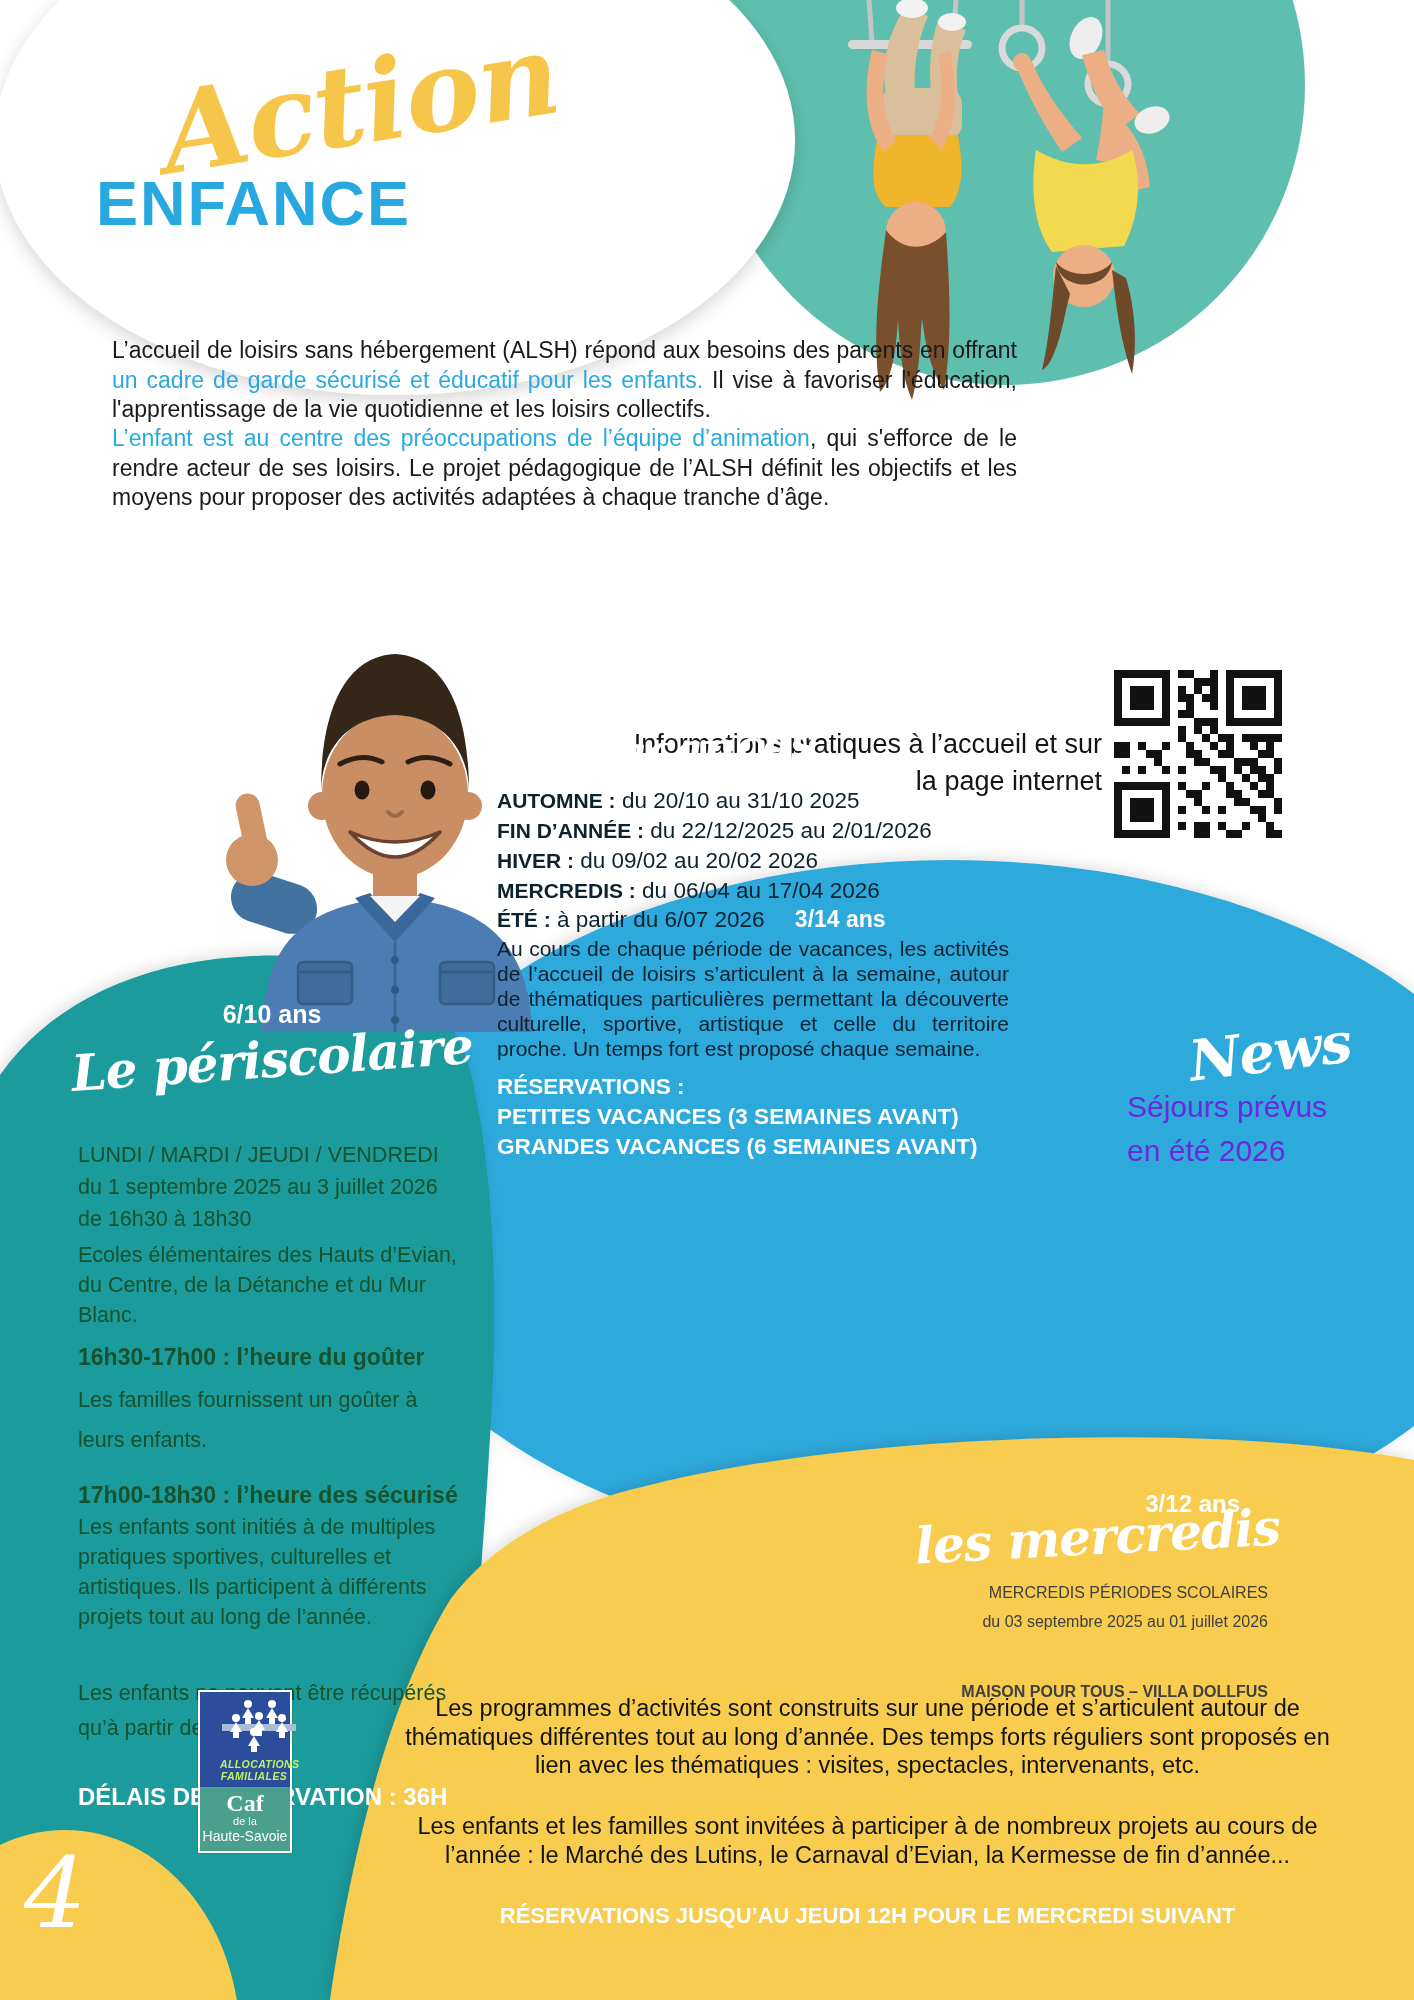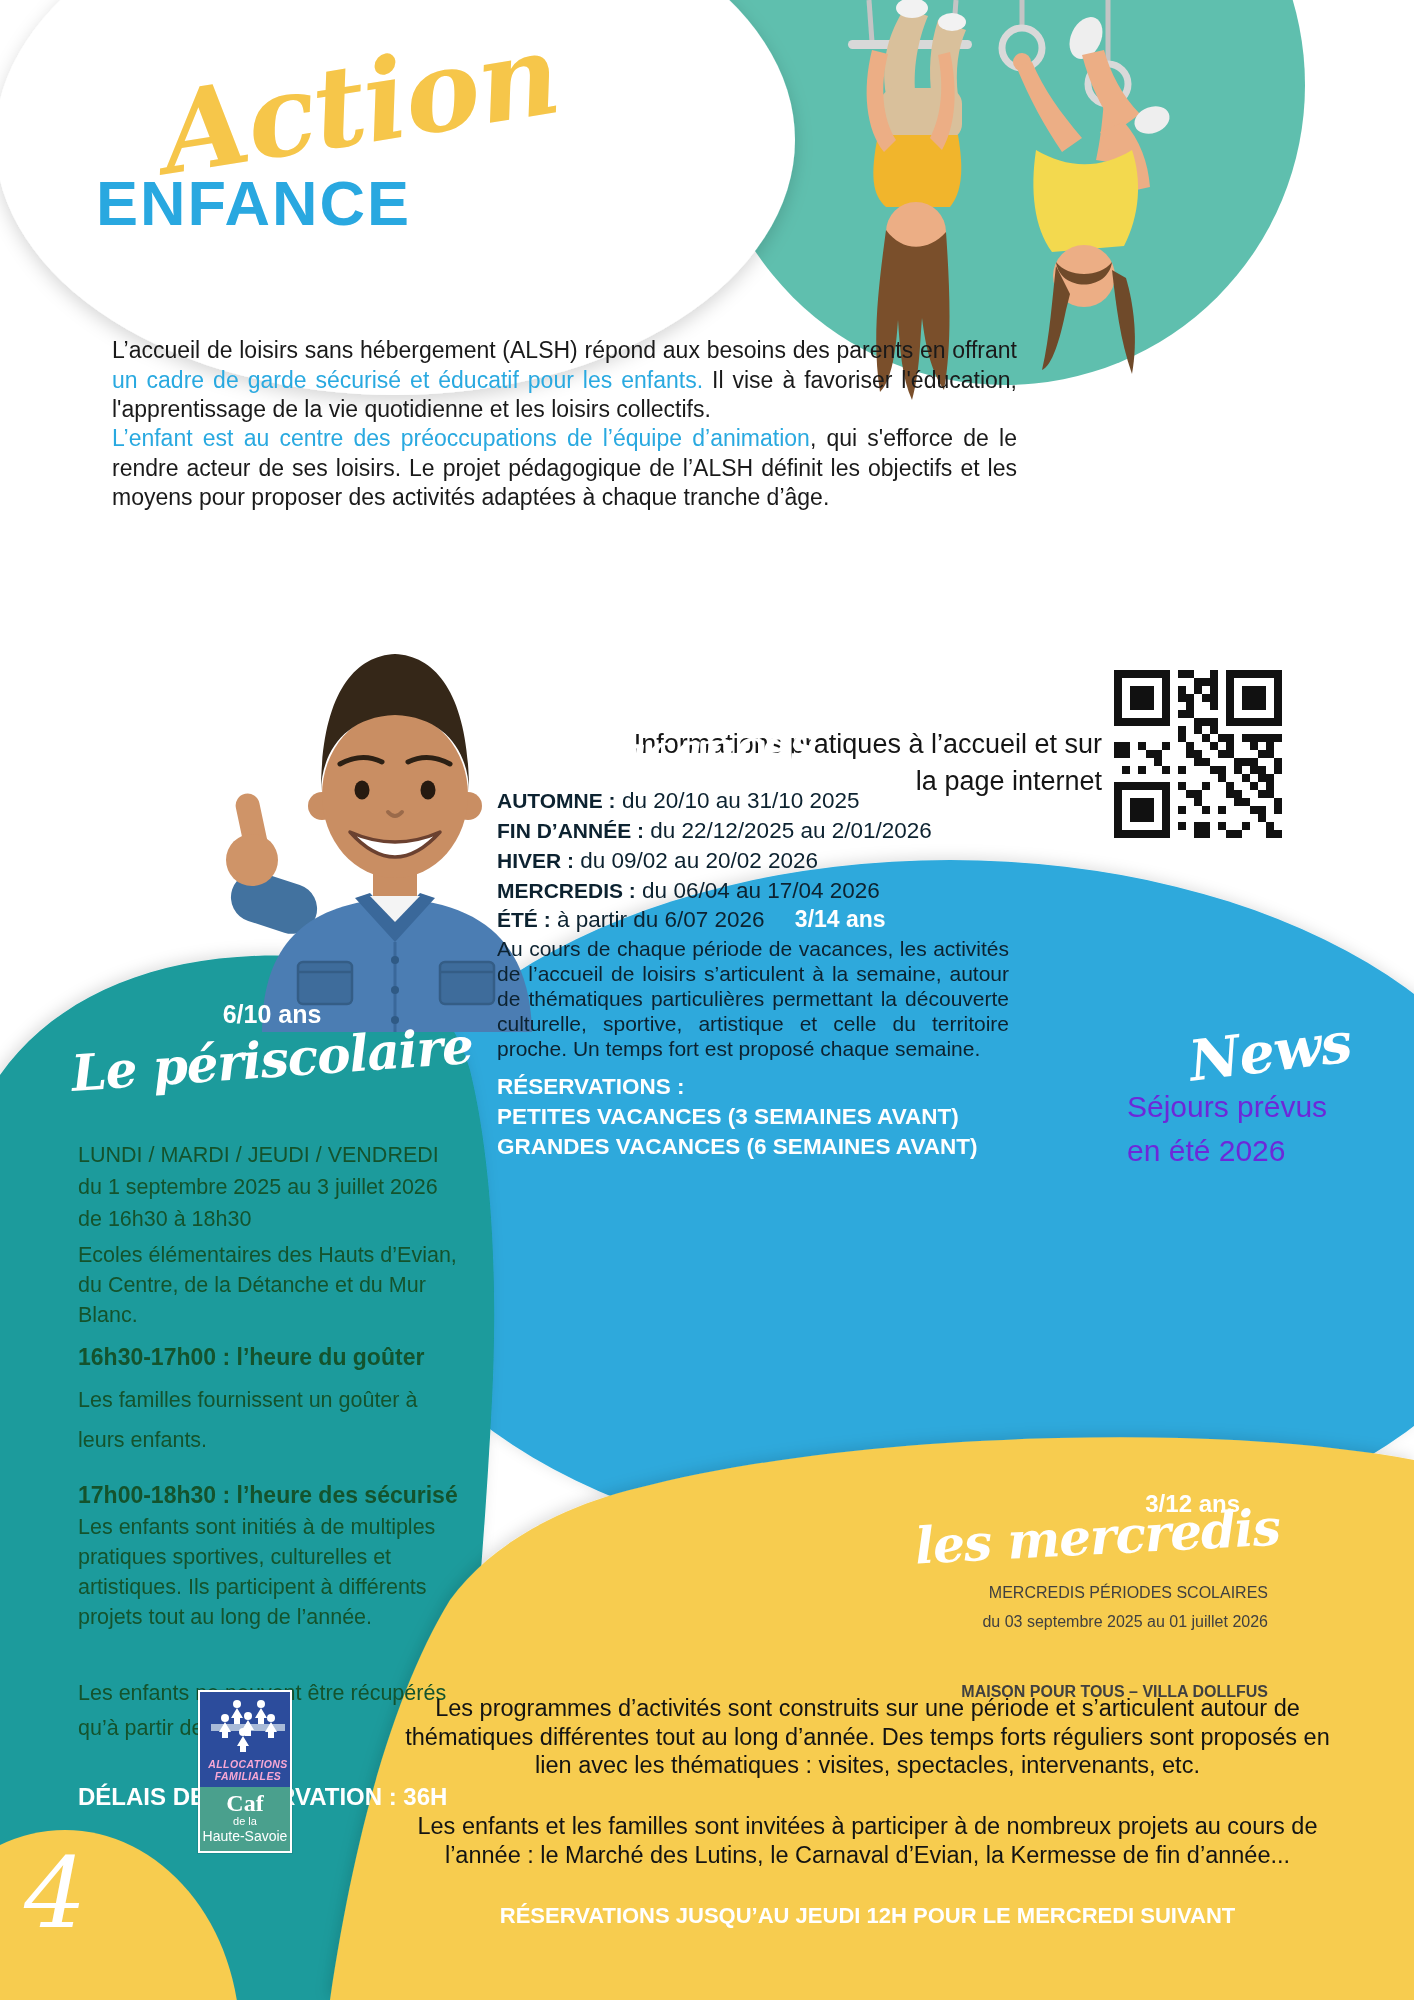--- a/index.html
+++ b/index.html
@@ -36,21 +36,21 @@
   .mer-title{font-size:50px;color:#fff;transform:rotate(-3deg);}
   .news-line{font-size:30px;color:#6d28d9;line-height:42px;}
 
   .mer-sub{font-size:16px;line-height:29px;color:#404040;}
   .mer-par{font-size:23.5px;line-height:28.5px;color:#131313;}
 
   .page-num{font-family:"DejaVu Serif",serif;font-style:italic;font-size:98px;color:#ffffff;line-height:1;}
 
   
   .caf{width:90px;border:2px solid #ffffff;box-shadow:0 0 0 1px rgba(0,0,0,.08);}
-  .caf-top{background:#2c4c9c;color:#f9a8d4;text-align:center;padding:6px 2px 5px 8px;}
+  .caf-top{background:#2c4c9c;color:#bef264;text-align:center;padding:6px 2px 5px 20px;}
   .caf-top .caf-line{font-size:10.5px;font-weight:bold;font-style:italic;letter-spacing:.4px;line-height:12px;}
   .caf-bottom{background:#4aa08d;color:#fff;text-align:center;padding:4px 2px 6px 2px;}
   .caf-brand{font-family:"Liberation Serif",serif;font-weight:bold;font-size:24px;line-height:24px;}
   .caf-sub1{font-size:11px;line-height:13px;}
   .caf-sub2{font-size:14px;line-height:17px;}
 </style>
 </head>
 <body>
 
 <div id="page">

